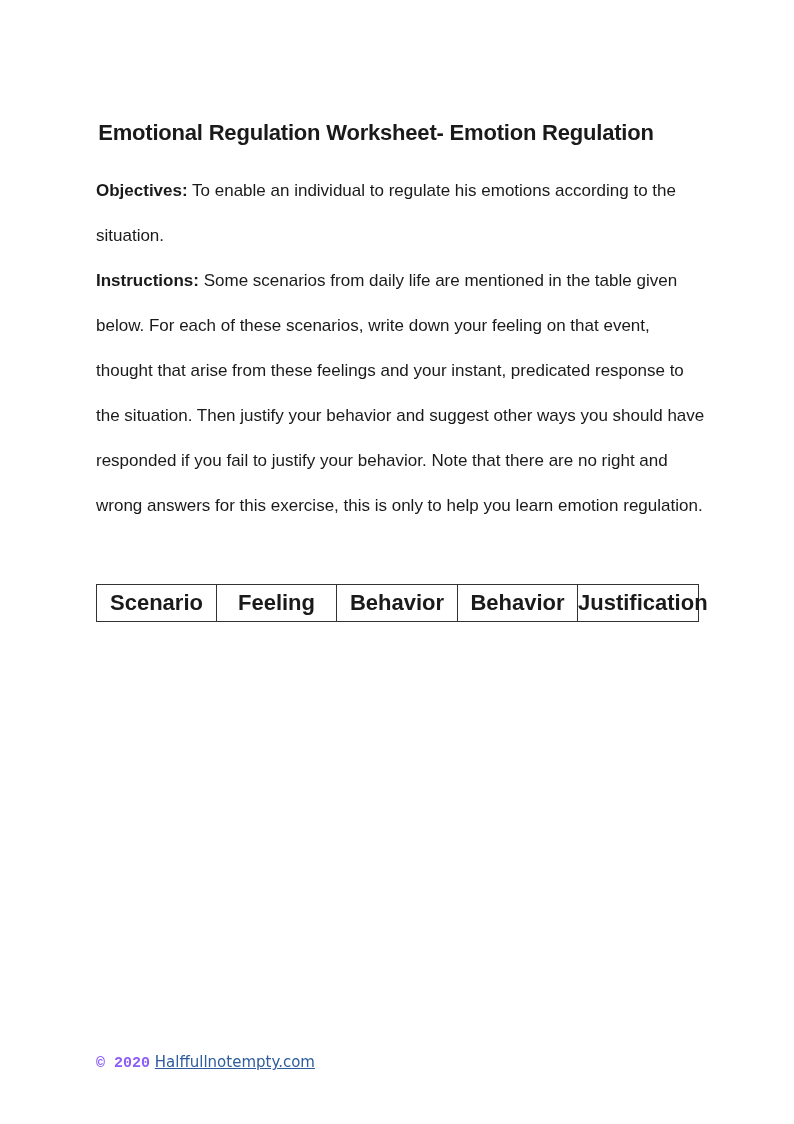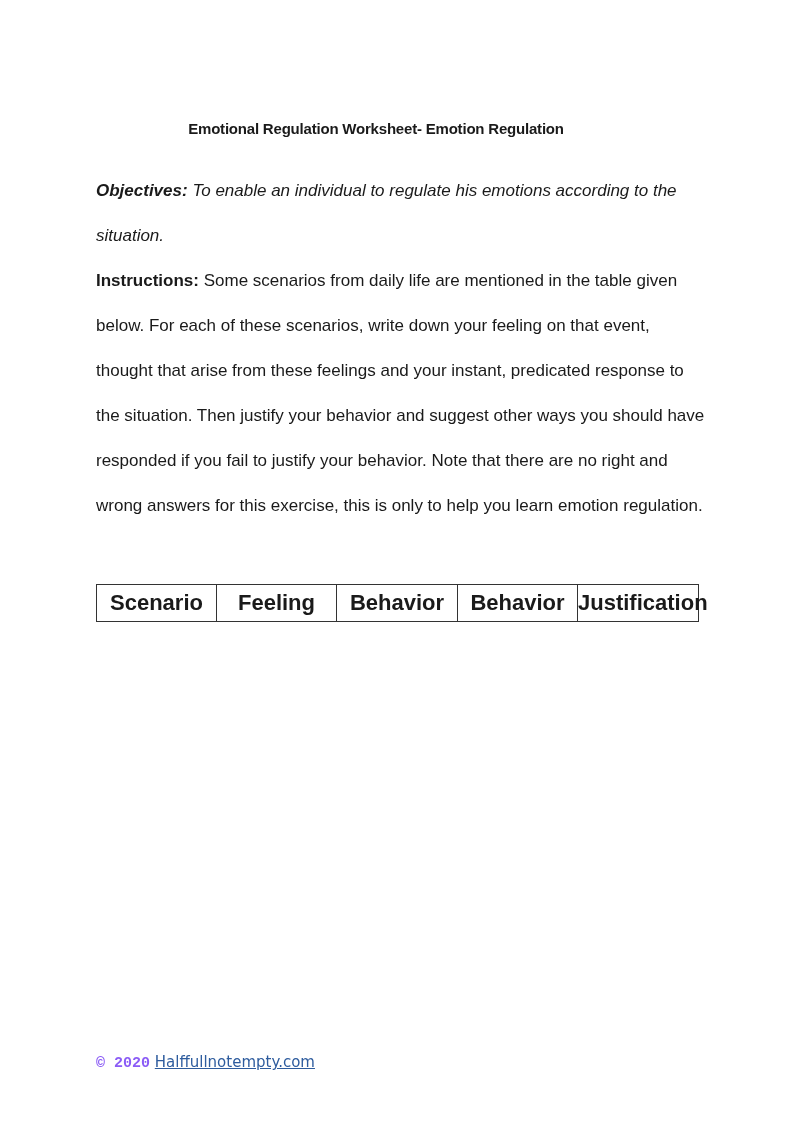--- a/index.html
+++ b/index.html
@@ -1,22 +1,22 @@
 <!DOCTYPE html>
 <html><head>
 <meta charset="utf-8">
 <style>
   html, body { margin: 0; padding: 0; background: #ffffff; }
   body { width: 794px; height: 1124px; position: relative; overflow: hidden;
          font-family: "Liberation Sans", sans-serif; color: #1a1a1a; }
   .title { position: absolute; top: 120px; left: 0; width: 752px; text-align: center;
-           font-size: 15px; font-weight: bold; letter-spacing: -0.2px; }
+           font-size: 22px; font-weight: bold; letter-spacing: -0.2px; }
   .para { position: absolute; left: 96px; width: 610px; font-size: 17px; line-height: 45px; }
   .para b { font-weight: bold; }
-  .obj { top: 168px; font-style: italic; }
+  .obj { top: 168px; }
   .ins { top: 258px; }
   table.ws { position: absolute; left: 96px; top: 584px; border-collapse: collapse;
              table-layout: fixed; width: 602px; }
   table.ws th, table.ws td { border: 1.5px solid #333; vertical-align: top; padding: 0; }
   table.ws th { height: 36px; font-size: 22px; font-weight: bold; text-align: center;
                 vertical-align: middle; }
   table.ws td { font-size: 17px; line-height: 22px; padding: 6px 6px 0 6px; }
   .r1 td { height: 52px; }
   .r2 td { height: 118px; }
   .r3 td { height: 206px; }

